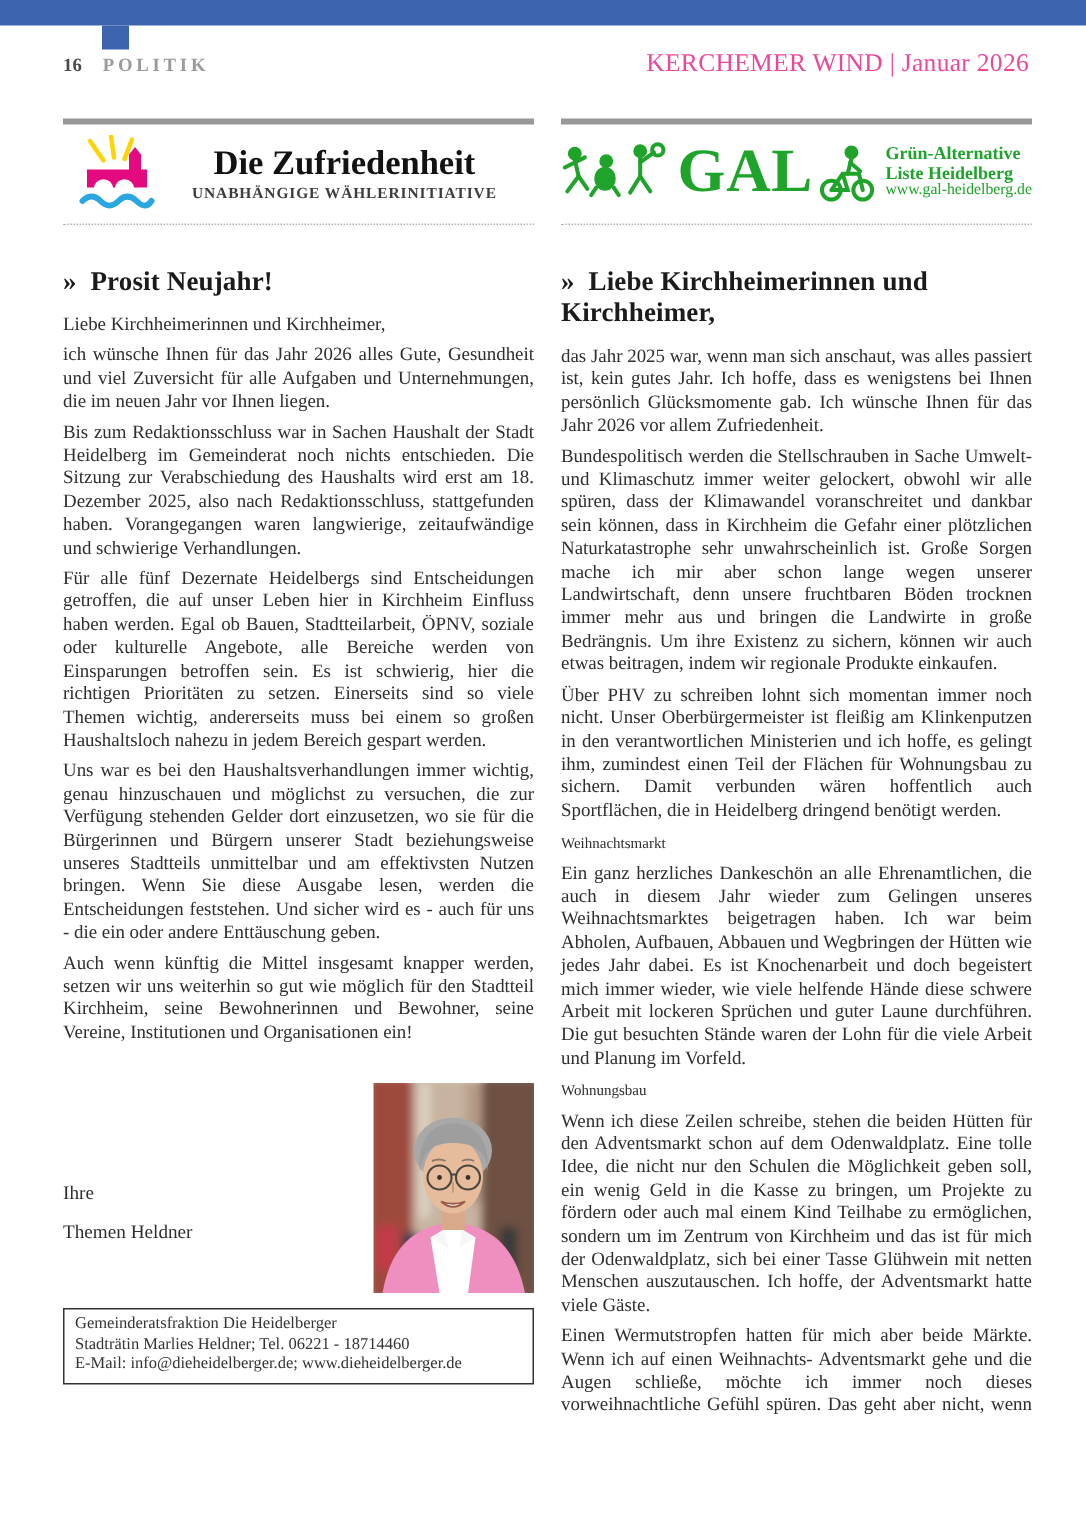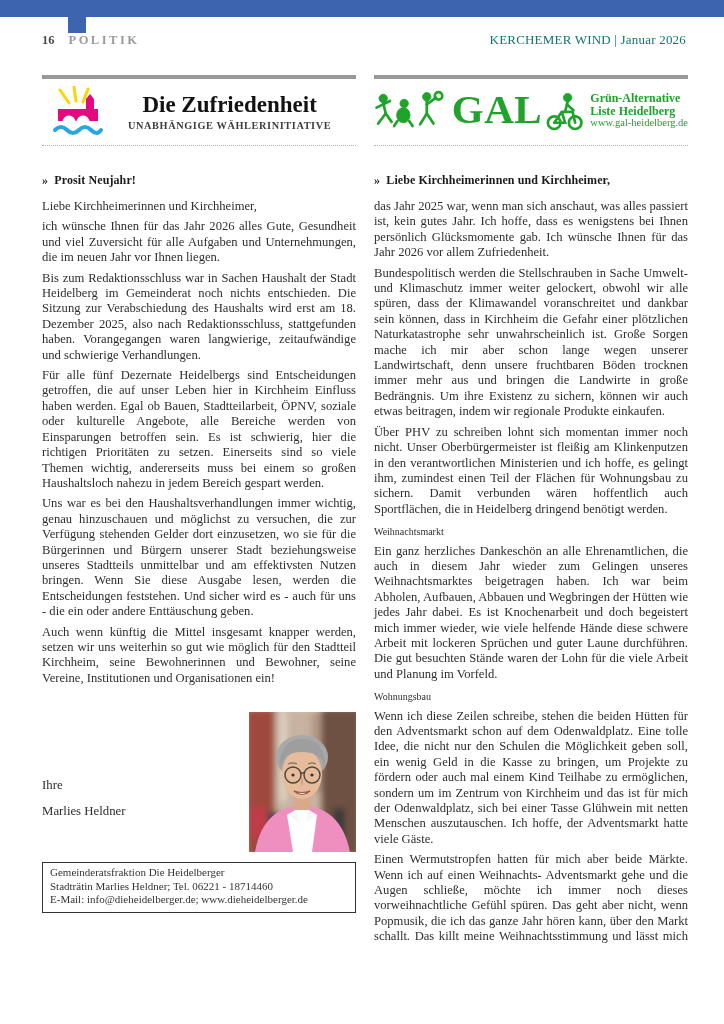--- a/index.html
+++ b/index.html
@@ -13,21 +13,21 @@
     --text-dark:#2e2e2e;
   }
   html,body{margin:0;padding:0;background:#fff;}
   .page{width:724px;height:944px;background:#fff;position:relative;overflow:hidden;
         font-family:Liberation Serif, serif;}
   .topbar{height:17px;background:var(--accent-blue);}
   .toptab{position:absolute;left:68px;top:17px;width:18px;height:16px;background:var(--accent-blue);}
   .pagehead{display:flex;align-items:baseline;padding:15px 38px 0 42px;}
   .pagenum{font-size:12.5px;font-weight:bold;color:#4a4a4a;}
   .section{font-size:12.5px;font-weight:bold;color:var(--section-gray);letter-spacing:2.5px;margin-left:14px;}
-  .masthead{margin-left:auto;font-size:13px;color:#0f766e;letter-spacing:0.2px;}
+  .masthead{margin-left:auto;font-size:17px;color:#ec4899;letter-spacing:0.2px;}
   .columns{display:flex;gap:18px;padding:0 36px 0 42px;margin-top:27px;}
   .col{flex:1;min-width:0;}
   .colrule{height:4px;background:var(--rule-gray);}
   .logoarea{border-bottom:1px dotted #b3b3b3;height:60px;display:flex;align-items:center;padding:2px 0 4px;}
   
   .hd-logo-text{margin-left:24px;text-align:center;}
   .hd-title{font-size:23px;font-weight:bold;color:#121212;line-height:26px;}
   .hd-sub{font-size:10.3px;font-weight:bold;color:#3d3d3d;letter-spacing:0.6px;margin-top:2px;}
   .hd-icon{margin-left:10px;flex:none;}
   .ray{stroke:var(--hd-yellow);stroke-width:3;stroke-linecap:round;}
@@ -36,21 +36,21 @@
   .wave{stroke:var(--hd-wave-blue);stroke-width:4;fill:none;stroke-linecap:round;}
   
   .gal-area{gap:2px;}
   .gal-fig{fill:var(--gal-green);stroke:var(--gal-green);}
   .gal-stroke{stroke:var(--gal-green);stroke-width:3.2;stroke-linecap:round;fill:none;}
   .gal-word{font-size:41px;font-weight:bold;color:var(--gal-green);letter-spacing:0.5px;line-height:1;margin:0 1px 4px 2px;text-align:right;}
   .gal-info{color:var(--gal-green);margin-left:3px;line-height:12.5px;white-space:nowrap;}
   .gal-info .b{font-weight:bold;font-size:12px;}
   .gal-info .s{font-size:10.5px;}
   
-  .headline{margin:27px 0 11px;font-size:12px;font-weight:bold;color:#1b1b1b;letter-spacing:0.1px;}
+  .headline{margin:27px 0 11px;font-size:18px;font-weight:bold;color:#1b1b1b;letter-spacing:0.1px;}
   .body-p{margin:0 0 5px;font-size:12.6px;line-height:15.4px;color:var(--text-dark);
           text-align:justify;hyphens:auto;-webkit-hyphens:auto;}
   .no-just{text-align:left;}
   .subhead{margin:7px 0 4px;font-size:10px;line-height:15.4px;color:var(--text-dark);}
   .sigrow{display:flex;margin-top:26px;gap:37px;}
   .signature{font-size:12.8px;color:var(--text-dark);margin-top:60px;line-height:26px;}
   .portrait{margin-left:auto;width:107px;height:140px;display:block;}
   .contactbox{margin-top:10px;border:1.5px solid #333;padding:3px 7px 5px;font-size:11px;line-height:13.5px;color:#333;}
 </style>
 </head>
@@ -92,21 +92,21 @@
       <p class="body-p no-just">Liebe Kirchheimerinnen und Kirchheimer,</p>
       <p class="body-p">ich wünsche Ihnen für das Jahr 2026 alles Gute, Gesundheit und viel Zuversicht für alle Aufgaben und Unternehmungen, die im neuen Jahr vor Ihnen liegen.</p>
       <p class="body-p">Bis zum Redaktionsschluss war in Sachen Haushalt der Stadt Heidelberg im Gemeinderat noch nichts entschieden. Die Sitzung zur Verabschiedung des Haushalts wird erst am 18. Dezember 2025, also nach Redaktionsschluss, stattgefunden haben. Vorangegangen waren langwierige, zeitaufwändige und schwierige Verhandlungen.</p>
       <p class="body-p">Für alle fünf Dezernate Heidelbergs sind Entscheidungen getroffen, die auf unser Leben hier in Kirchheim Einfluss haben werden. Egal ob Bauen, Stadtteilarbeit, ÖPNV, soziale oder kulturelle Angebote, alle Bereiche werden von Einsparungen betroffen sein. Es ist schwierig, hier die richtigen Prioritäten zu setzen. Einerseits sind so viele Themen wichtig, andererseits muss bei einem so großen Haushaltsloch nahezu in jedem Bereich gespart werden.</p>
       <p class="body-p">Uns war es bei den Haushaltsverhandlungen immer wichtig, genau hinzuschauen und möglichst zu versuchen, die zur Verfügung stehenden Gelder dort einzusetzen, wo sie für die Bürgerinnen und Bürgern unserer Stadt beziehungsweise unseres Stadtteils unmittelbar und am effektivsten Nutzen bringen. Wenn Sie diese Ausgabe lesen, werden die Entscheidungen feststehen. Und sicher wird es - auch für uns - die ein oder andere Enttäuschung geben.</p>
       <p class="body-p">Auch wenn künftig die Mittel insgesamt knapper werden, setzen wir uns weiterhin so gut wie möglich für den Stadtteil Kirchheim, seine Bewohnerinnen und Bewohner, seine Vereine, Institutionen und Organisationen ein!</p>
 
       <div class="sigrow">
         <div class="signature">
           <div>Ihre</div>
-          <div>Marlies Heldner</div>
+          <div>Themen Heldner</div>
         </div>
         <svg class="portrait" viewBox="0 0 107 140">
           <defs>
             <filter id="blurbg" x="-10%" y="-10%" width="120%" height="120%">
                 <feGaussianBlur stdDeviation="3"></feGaussianBlur>
               </filter>
             <clipPath id="photoclip">
                 <rect x="0" y="0" width="107" height="140"></rect>
               </clipPath>
           </defs>

